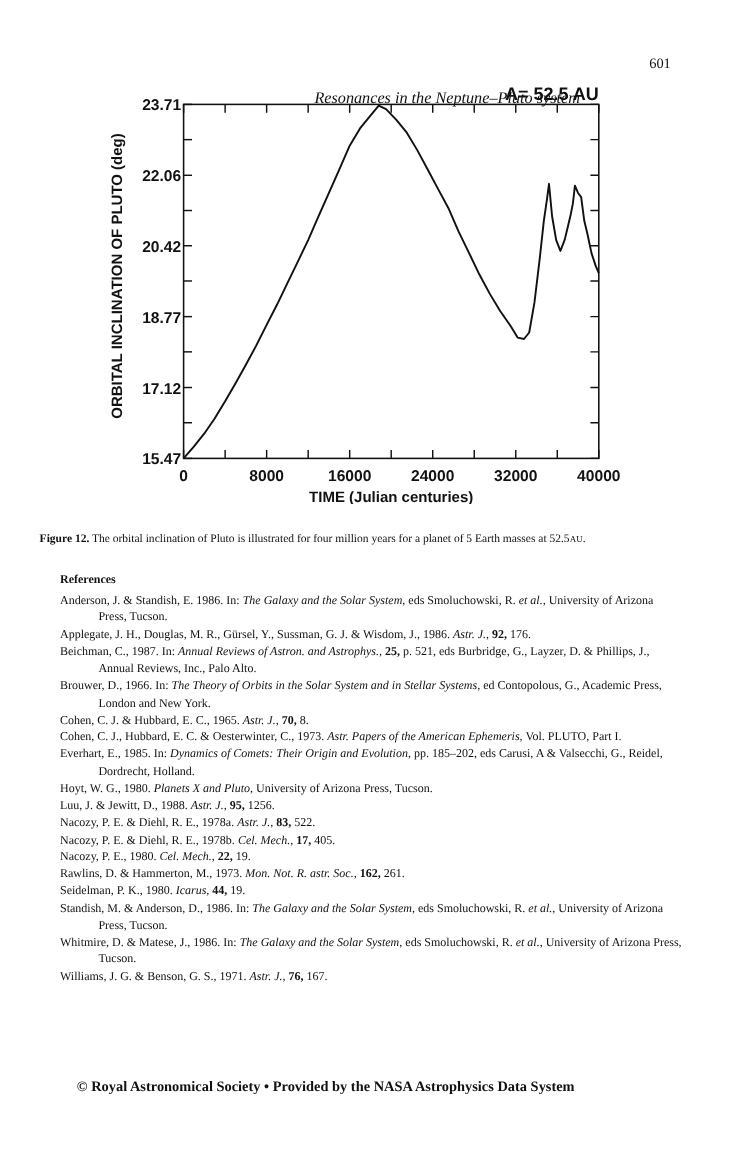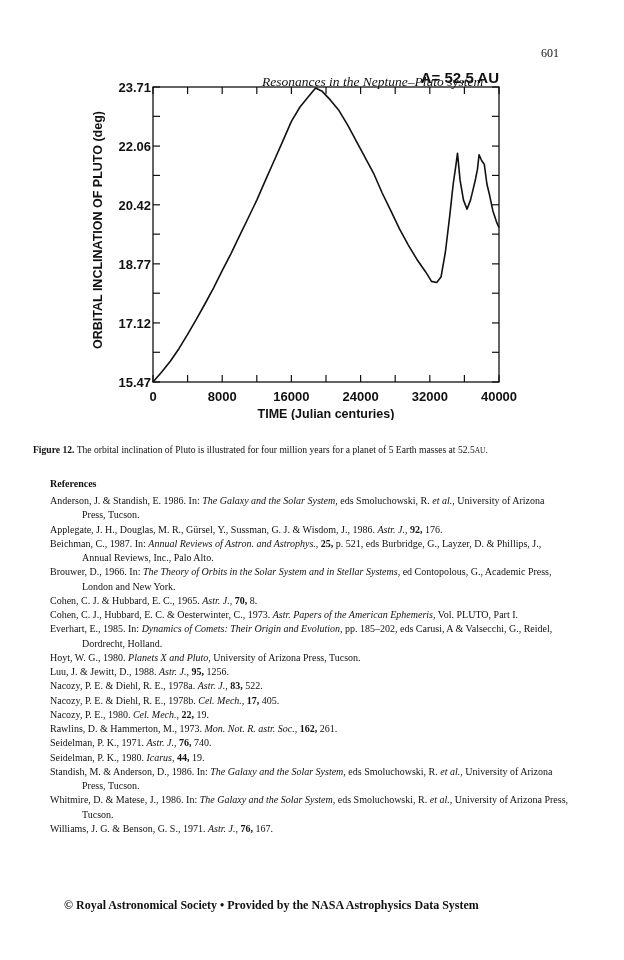--- a/index.html
+++ b/index.html
@@ -115,20 +115,19 @@
     <li><span>Brouwer, D., 1966. In: </span><i>The Theory of Orbits in the Solar System and in Stellar Systems</i><span>, ed Contopolous, G., Academic Press, London and New York.</span></li>
     <li><span>Cohen, C. J. &amp; Hubbard, E. C., 1965. </span><i>Astr. J.</i><span>, </span><b>70,</b><span> 8.</span></li>
     <li><span>Cohen, C. J., Hubbard, E. C. &amp; Oesterwinter, C., 1973. </span><i>Astr. Papers of the American Ephemeris,</i><span> Vol. PLUTO, Part I.</span></li>
     <li><span>Everhart, E., 1985. In: </span><i>Dynamics of Comets: Their Origin and Evolution</i><span>, pp. 185–202, eds Carusi, A &amp; Valsecchi, G., Reidel, Dordrecht, Holland.</span></li>
     <li><span>Hoyt, W. G., 1980. </span><i>Planets X and Pluto</i><span>, University of Arizona Press, Tucson.</span></li>
     <li><span>Luu, J. &amp; Jewitt, D., 1988. </span><i>Astr. J.</i><span>, </span><b>95,</b><span> 1256.</span></li>
     <li><span>Nacozy, P. E. &amp; Diehl, R. E., 1978a. </span><i>Astr. J.</i><span>, </span><b>83,</b><span> 522.</span></li>
     <li><span>Nacozy, P. E. &amp; Diehl, R. E., 1978b. </span><i>Cel. Mech.</i><span>, </span><b>17,</b><span> 405.</span></li>
     <li><span>Nacozy, P. E., 1980. </span><i>Cel. Mech.</i><span>, </span><b>22,</b><span> 19.</span></li>
     <li><span>Rawlins, D. &amp; Hammerton, M., 1973. </span><i>Mon. Not. R. astr. Soc.</i><span>, </span><b>162,</b><span> 261.</span></li>
-    <li><span>Seidelman, P. K., 1971. </span><i>Astr. J.</i><span>, </span><b>76,</b><span> 740.</span></li>
     <li><span>Seidelman, P. K., 1980. </span><i>Icarus,</i><span> </span><b>44,</b><span> 19.</span></li>
     <li><span>Standish, M. &amp; Anderson, D., 1986. In: </span><i>The Galaxy and the Solar System</i><span>, eds Smoluchowski, R. </span><i>et al.</i><span>, University of Arizona Press, Tucson.</span></li>
     <li><span>Whitmire, D. &amp; Matese, J., 1986. In: </span><i>The Galaxy and the Solar System</i><span>, eds Smoluchowski, R. </span><i>et al.</i><span>, University of Arizona Press, Tucson.</span></li>
     <li><span>Williams, J. G. &amp; Benson, G. S., 1971. </span><i>Astr. J.</i><span>, </span><b>76,</b><span> 167.</span></li>
   </ul>
 
 <div class="footer serif">© Royal Astronomical Society  •  Provided by the NASA Astrophysics Data System</div>
 
 </body></html>

